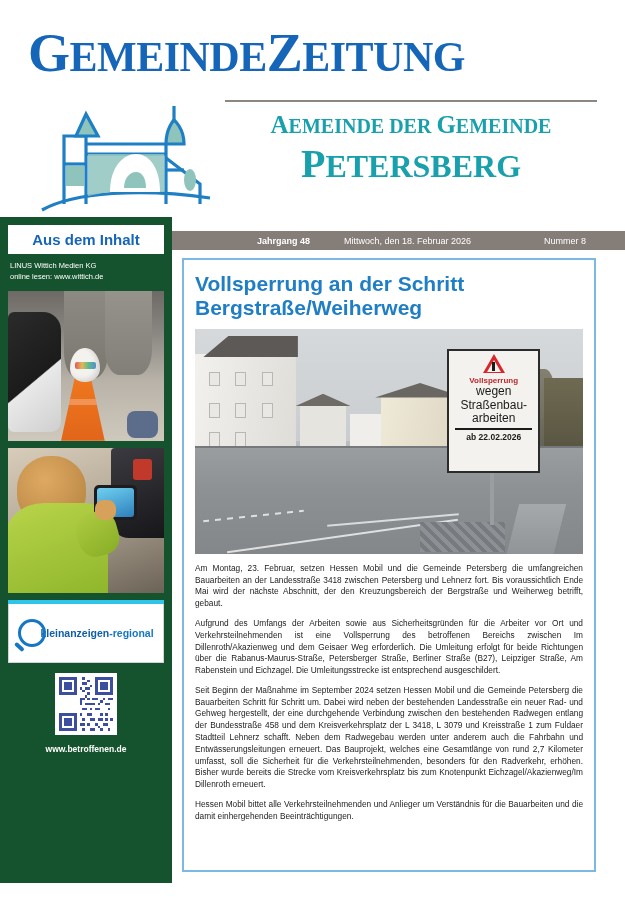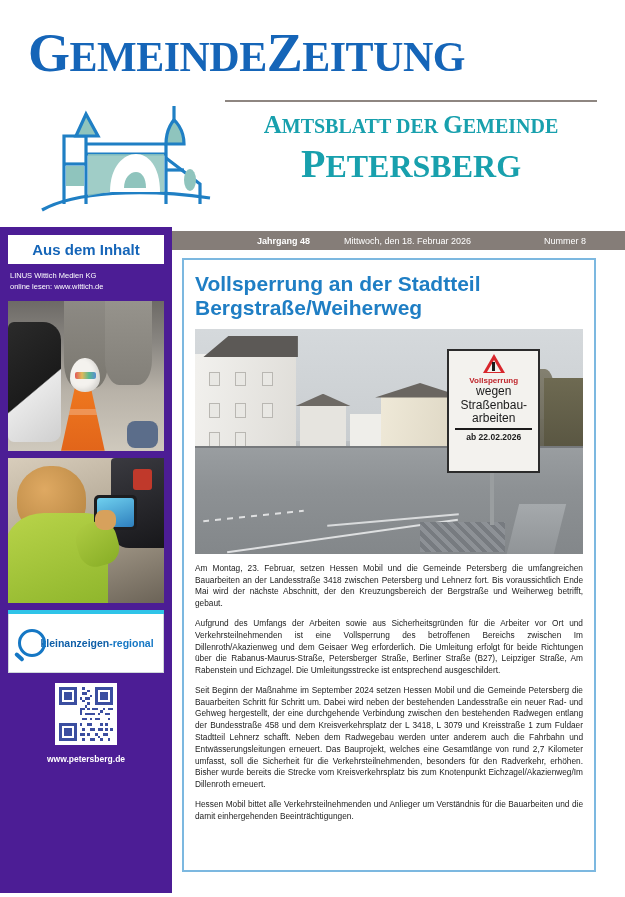--- a/index.html
+++ b/index.html
@@ -57,22 +57,22 @@
     background:#857d78;color:#ffffff;
     font-size:9px;
     display:flex;align-items:center;
   }
   .datebar .d-left{width:150px;text-align:right;font-weight:bold;}
   .datebar .d-mid{flex:1;text-align:center;}
   .datebar .d-right{width:120px;text-align:center;}
 
   
   .sidebar{
-    position:absolute;left:0;top:227px;width:172px;height:666px;
-    background:#4c1d95;
+    position:absolute;left:0;top:217px;width:172px;height:666px;
+    background:#14532d;
   }
   .sb-inhalt{
     margin:8px 8px 0 8px;background:#ffffff;
     text-align:center;padding:6px 0 6px 0;
   }
   .sb-inhalt-t{color:#1565b8;font-size:15px;font-weight:bold;}
   .sb-linus{
     color:#ffffff;font-size:7.5px;line-height:1.45;
     padding:7px 10px 8px 10px;
   }
@@ -261,21 +261,21 @@
         <path d="M86 100 C86 74 100 62 112 62 C124 62 136 74 136 100 Z" fill="#ffffff"></path>
         <path d="M42 74 L60 74 L60 94 L42 94 Z" fill="#8fc4bd"></path>
         <path d="M100 96 C100 86 106 80 112 80 C118 80 122 86 122 96 Z" fill="#8fc4bd"></path>
         <ellipse cx="166" cy="88" rx="6" ry="11" fill="#8fc4bd"></ellipse>
       </svg>
     </div>
 
     <div class="mast-right">
       <div class="mast-rule"></div>
       <div class="mast-sub1">
-        <span>A</span><span class="sc">MTSBLATT DER </span><span>G</span><span class="sc">EMEINDE</span>
+        <span>A</span><span class="sc">EMEINDE DER </span><span>G</span><span class="sc">EMEINDE</span>
       </div>
       <div class="mast-sub2">
         <span>P</span><span class="sc">ETERSBERG</span>
       </div>
     </div>
   </div>
 
   <div class="datebar">
     <div class="d-left">Jahrgang 48</div>
     <div class="d-mid">Mittwoch, den 18. Februar 2026</div>
@@ -387,27 +387,27 @@
               <rect x="19" y="20" width="1" height="1"></rect>
             <rect x="8" y="9" width="1" height="1"></rect>
               <rect x="13" y="10" width="1" height="1"></rect>
             <rect x="10" y="7" width="1" height="1"></rect>
               <rect x="16" y="9" width="1" height="1"></rect>
             <rect x="18" y="16" width="1" height="1"></rect>
               <rect x="15" y="19" width="1" height="1"></rect>
           </g>
         </svg>
       </div>
-      <div class="qr-cap">www.petersberg.de</div>
+      <div class="qr-cap">www.betroffenen.de</div>
     </div>
   </div>
 
   <div class="article">
     <div class="art-title">
-      <div>Vollsperrung an der Stadtteil</div>
+      <div>Vollsperrung an der Schritt</div>
       <div>Bergstraße/Weiherweg</div>
     </div>
 
     <div class="art-photo">
       <div class="street">
         <div class="sky"></div>
         <div class="far"></div>
         <div class="house-l">
           <div class="roof"></div>
           <div class="w" style="left:14%;top:16%"></div>

